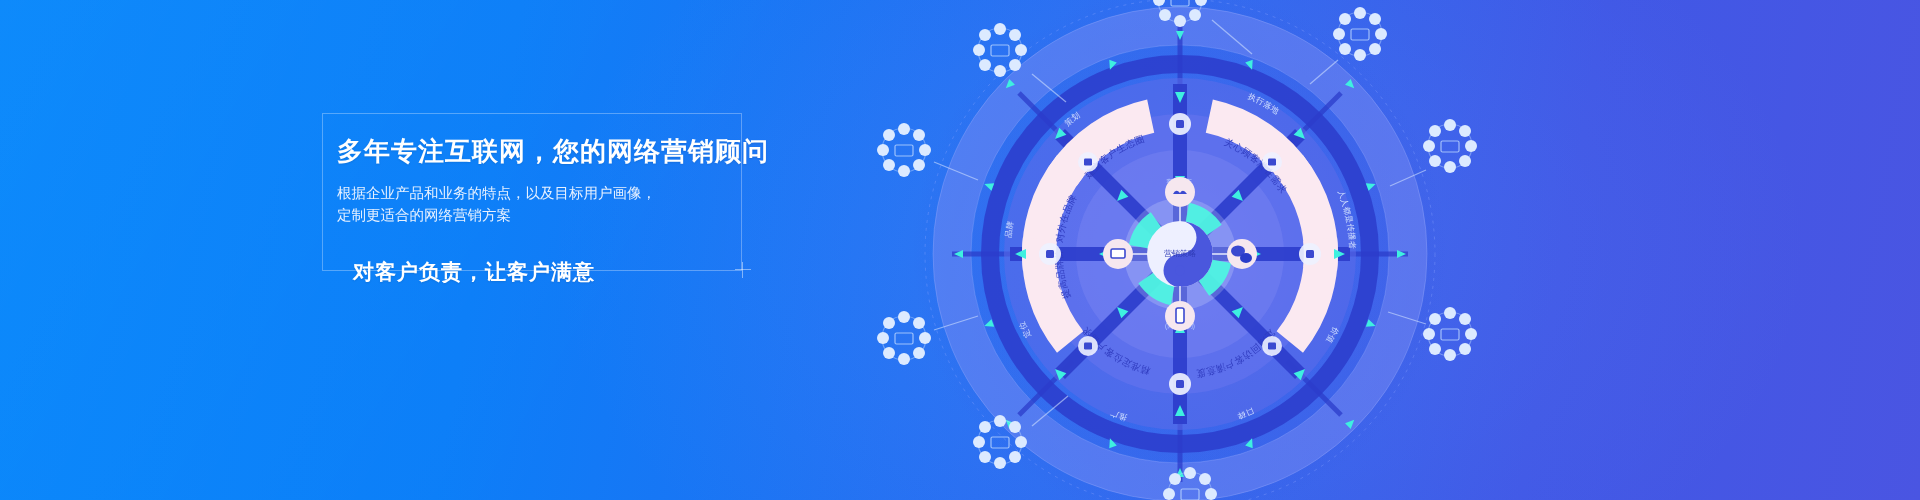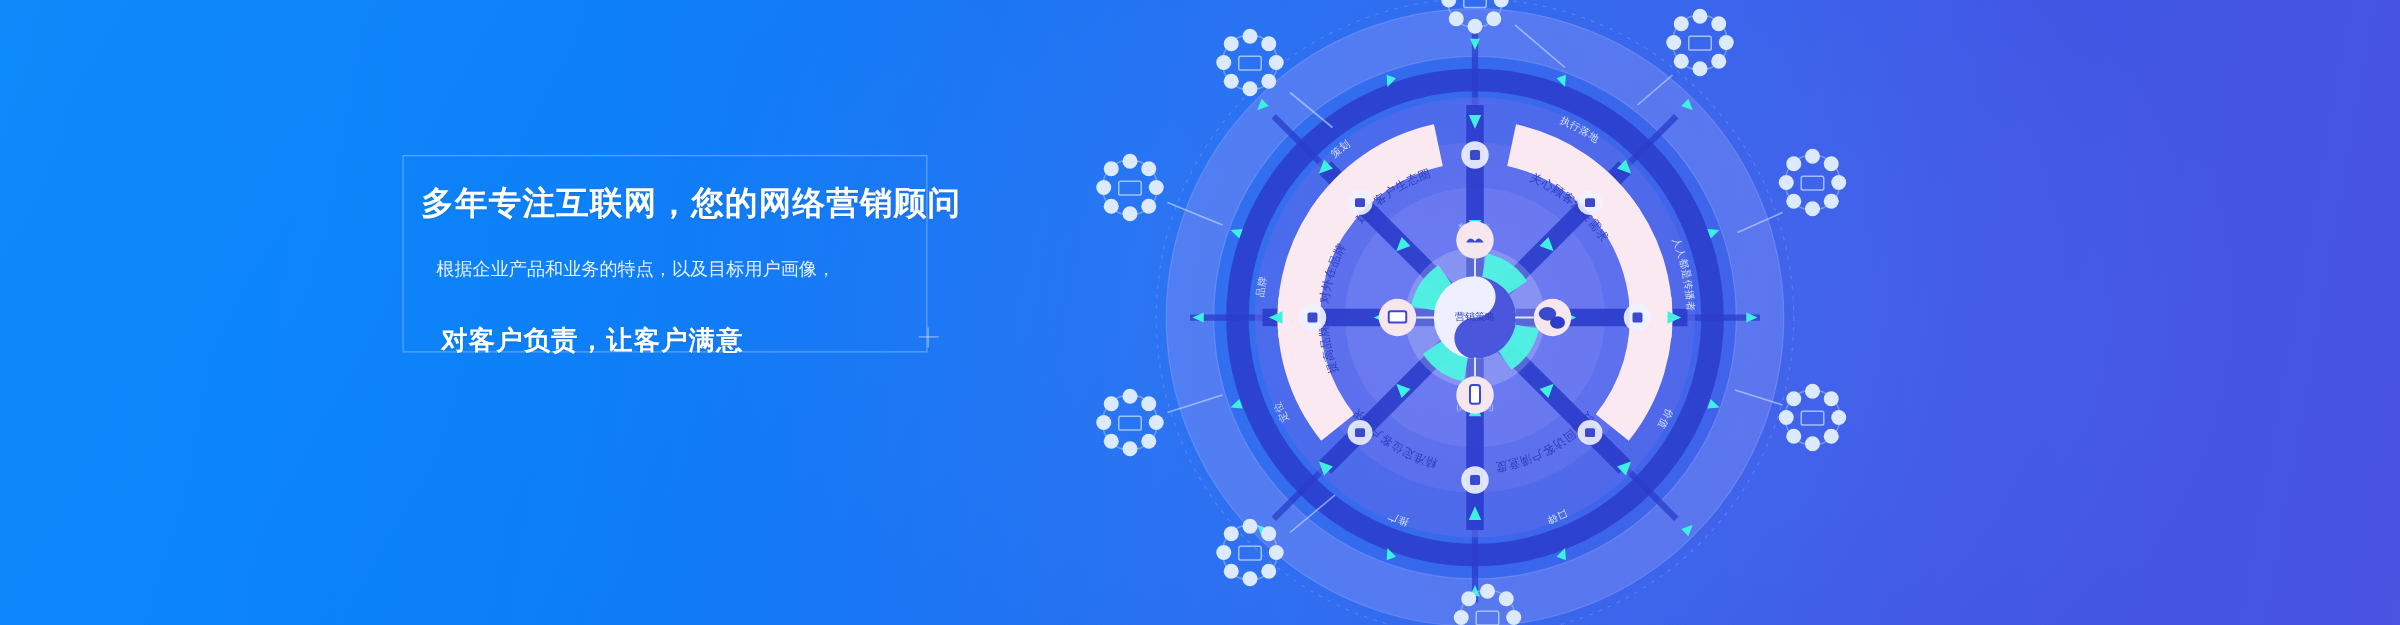--- a/index.html
+++ b/index.html
@@ -14,32 +14,32 @@
   
   #sheen{
     position:absolute;inset:0;
     background:
       linear-gradient(120deg,rgba(255,255,255,0.045) 0%,rgba(255,255,255,0) 38%),
       radial-gradient(900px 600px at 1180px 250px,rgba(120,160,255,0.18),rgba(0,0,0,0) 70%);
     pointer-events:none;
   }
   
   #copy{
-    position:absolute;left:322px;top:124px;width:420px;height:158px;
+    position:absolute;left:322px;top:113px;width:420px;height:158px;
     border:1px solid rgba(255,255,255,0.30);
     box-sizing:border-box;
   }
   #copy-inner{position:absolute;left:14px;top:-2px;width:470px;}
   .headline{
     color:#ffffff;font-size:26px;font-weight:bold;letter-spacing:1px;
     line-height:34px;margin:0;padding:22px 0 0 0;white-space:nowrap;
     text-shadow:0 1px 2px rgba(0,0,0,0.10);
   }
   .subline{
-    color:#e7f1ff;font-size:14.5px;line-height:22px;margin:12px;padding:14px 0 0 0;
+    color:#e7f1ff;font-size:14.5px;line-height:22px;margin:0;padding:14px 0 0 0;
     white-space:nowrap;font-weight:normal;
   }
   .tagline{
     color:#ffffff;font-size:21px;font-weight:bold;letter-spacing:1px;
     line-height:28px;margin:16px;padding:16px 0 0 0;white-space:nowrap;
     text-shadow:0 1px 2px rgba(0,0,0,0.10);
   }
   
   #crosshair{position:absolute;left:735px;top:262px;width:16px;height:16px;}
   #crosshair:before,#crosshair:after{
@@ -71,20 +71,21 @@
 </head>
 <body>
 
 <div id="banner">
   <div id="sheen"></div>
 
   <div id="copy">
     <div id="copy-inner">
       <h1 class="headline">多年专注互联网，您的网络营销顾问</h1>
       <p class="subline">根据企业产品和业务的特点，以及目标用户画像，</p>
+      <p class="subline" style="padding-top:0">定制更适合的网络营销方案</p>
       <h2 class="tagline">对客户负责，让客户满意</h2>
     </div>
   </div>
   <div id="crosshair"></div>
 
   <div id="graphic">
     <svg width="640" height="640" viewBox="0 0 640 640" xmlns="http://www.w3.org/2000/svg">
       <defs>
         <radialGradient id="glow" cx="50%" cy="50%" r="50%">
           <stop offset="0%" stop-color="#6f7cff" stop-opacity="0.55"></stop>

